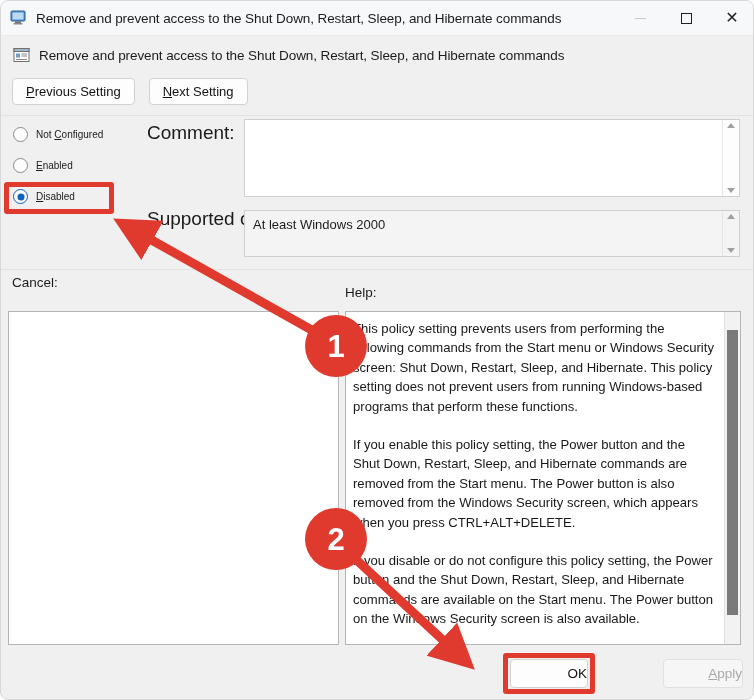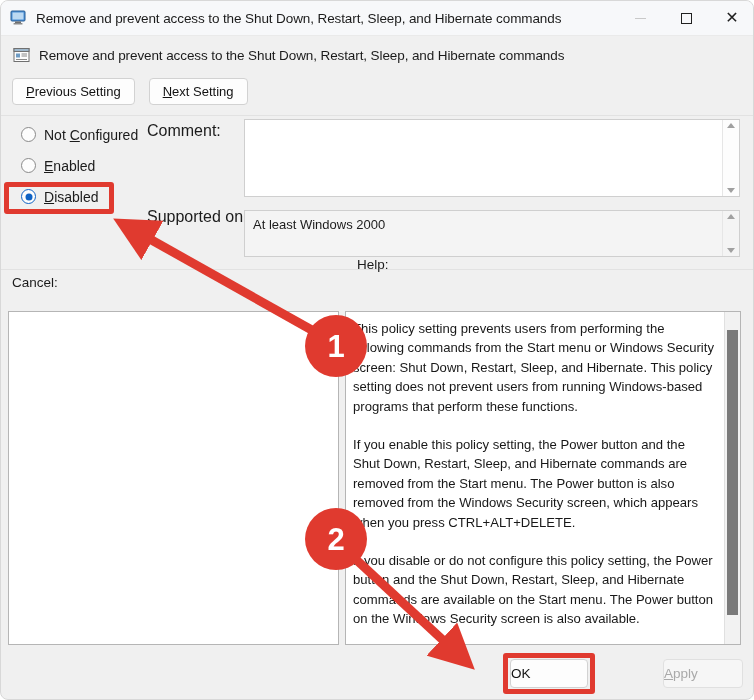--- a/index.html
+++ b/index.html
@@ -63,38 +63,38 @@
     white-space: nowrap;
   }
   .u { text-decoration: underline; }
 
   .divider {
     position: absolute; left: 0; width: 754px; height: 1px; background: #e2e2e2;
   }
 
   
   .radio-row {
-    position: absolute; display: flex; align-items: flex-start; left: 20px;
-    font-size: 14px; color: #1b1b1b;
+    position: absolute; display: flex; align-items: center; left: 12px;
+    font-size: 10px; color: #1b1b1b;
   }
   .radio {
     width: 15px; height: 15px; border-radius: 50%;
     border: 1.3px solid #8a8a8a; background: #fdfdfd;
     margin-right: 8px; flex: 0 0 auto; position: relative;
   }
   .radio.checked { border-color: #0f62c4; background: #fdfdfd; }
   .radio.checked::after {
     content: ""; position: absolute; left: 50%; top: 50%;
     width: 7px; height: 7px; border-radius: 50%; background: #0f62c4;
     transform: translate(-50%, -50%);
   }
 
   
   .field-label {
-    position: absolute; font-size: 16px; color: #1b1b1b; white-space: nowrap;
+    position: absolute; font-size: 19px; color: #1b1b1b; white-space: nowrap;
   }
   .inputbox {
     position: absolute; background: #ffffff; border: 1px solid #cfcfcf;
     display: flex;
   }
   .inputbox.readonly { background: #f4f4f4; gap: 11px; }
   .inputbox .content {
     flex: 1 1 auto; padding: 6px 8px; font-size: 13px; color: #1b1b1b;
     overflow: hidden;
   }
@@ -131,21 +131,21 @@
   .helpthumb {
     position: absolute; left: 2px; right: 2px; top: 18px; height: 285px;
     background: #7a7a7a;
   }
 
   
   .footer-btn {
     position: absolute; height: 29px; background: #fdfdfd;
     border: 1px solid #d2d2d2; border-radius: 4px;
     font-size: 13.5px; color: #121212;
-    display: flex; align-items: center; justify-content: flex-start;
+    display: flex; align-items: center; justify-content: flex-end;
   }
   .footer-btn.disabled { color: #a9a9a9; background: #f6f6f6; border-color: #e0e0e0; }
 
   
   .anno-box {
     position: absolute; border: 5px solid #e03a2f; border-radius: 3px;
     pointer-events: none;
   }
   .badge {
     position: absolute; border-radius: 50%; background: #e03a2f;
@@ -243,21 +243,21 @@
     </div>
   </div>
 
   <div class="divider" style="top:268px;"></div>
 
   <div class="pane-label" style="left:11px; top:274px;">Cancel:</div>
   <div class="pane" style="left:7px; top:310px; width:331px; height:334px;">
     <div class="ptext"></div>
   </div>
 
-  <div class="pane-label" style="left:344px; top:256px;margin-left:12px;">Help:</div>
+  <div class="pane-label" style="left:344px; top:284px;">Help:</div>
   <div class="pane" style="left:344px; top:310px; width:396px; height:334px;">
     <div class="ptext">
       <p>This policy setting prevents users from performing the following commands from the Start menu or Windows Security screen: Shut Down, Restart, Sleep, and Hibernate. This policy setting does not prevent users from running Windows-based programs that perform these functions.</p>
       <p>If you enable this policy setting, the Power button and the Shut Down, Restart, Sleep, and Hibernate commands are removed from the Start menu. The Power button is also removed from the Windows Security screen, which appears when you press CTRL+ALT+DELETE.</p>
       <p>If you disable or do not configure this policy setting, the Power button and the Shut Down, Restart, Sleep, and Hibernate commands are available on the Start menu. The Power button on the Windows Security screen is also available.</p>
 
     </div>
     <div class="helpscroll">
       <div class="helpthumb"></div>
     </div>

